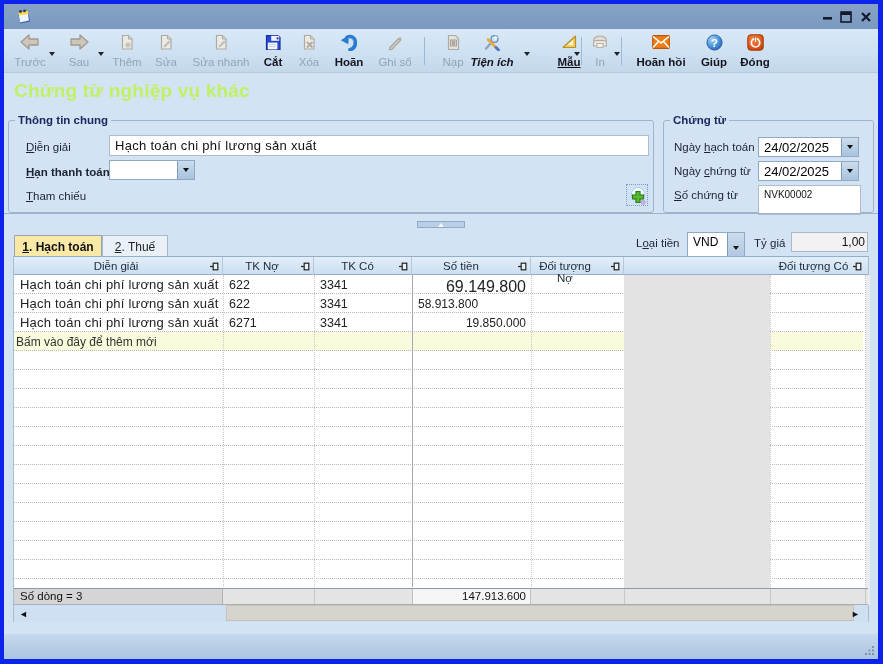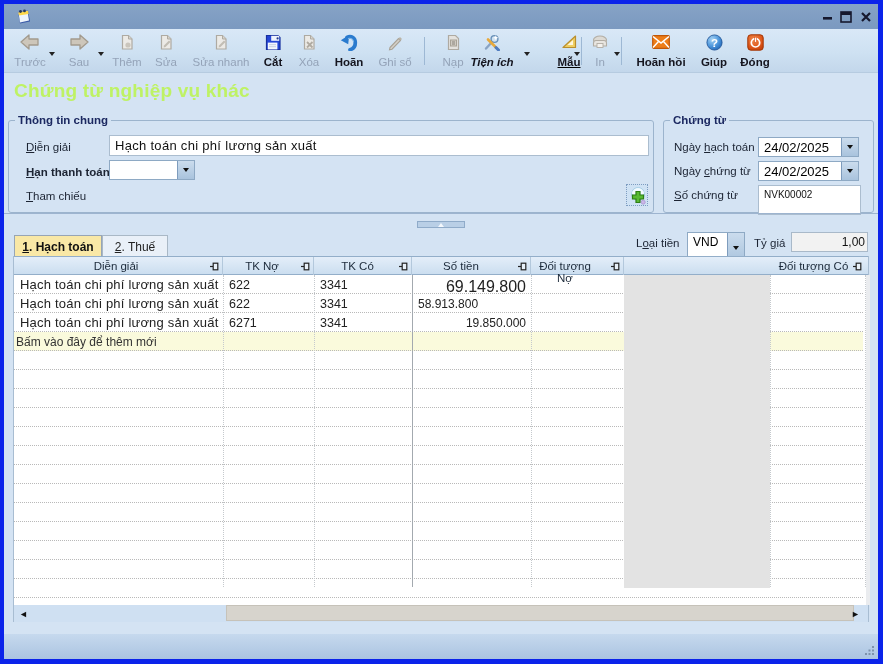--- a/index.html
+++ b/index.html
@@ -387,20 +387,28 @@
 <div class="grow" style="top:323px;"></div>
 </div>
     <div id="graycol"></div>
     <div class="vline vdot" style="left:209px;"></div>
     <div class="vline vdot" style="left:300px;"></div>
     <div class="vline vsol" style="left:398px;"></div>
     <div class="vline vdot" style="left:517px;"></div>
     <div class="vline vdot" style="left:756px;"></div>
     <div class="vline vdot" style="left:851px;"></div>
     <div style="position:absolute;left:852px;top:19px;width:4px;height:330px;background:#eaecef;"></div>
+    <div id="gsummary">
+      <div style="position:absolute;left:0;top:0;width:209px;height:15px;background:#d5d5d5;border-right:1px solid #b0b0b0;padding:1px 6px;">Số dòng = 3</div>
+      <div style="position:absolute;left:398px;top:0;width:119px;height:15px;background:#f5f5f5;border-left:1px solid #c0c0c0;border-right:1px solid #c0c0c0;padding:1px 4px;text-align:right;">147.913.600</div>
+      <div style="position:absolute;left:300px;top:0;width:1px;height:15px;background:#c8c8c8;"></div>
+      <div style="position:absolute;left:610px;top:0;width:1px;height:15px;background:#c8c8c8;"></div>
+      <div style="position:absolute;left:756px;top:0;width:1px;height:15px;background:#c8c8c8;"></div>
+      <div style="position:absolute;left:851px;top:0;width:1px;height:15px;background:#c8c8c8;"></div>
+    </div>
     <div id="gscroll">
       <div class="sarrow" style="left:5px;">◄</div>
       <div id="gthumb"></div>
       <div class="sarrow" style="right:8px;">►</div>
     </div>
   </div>
 
   <div id="statusbar">
     <svg id="grip" width="10" height="10">
         <g fill="#7d92ac">

